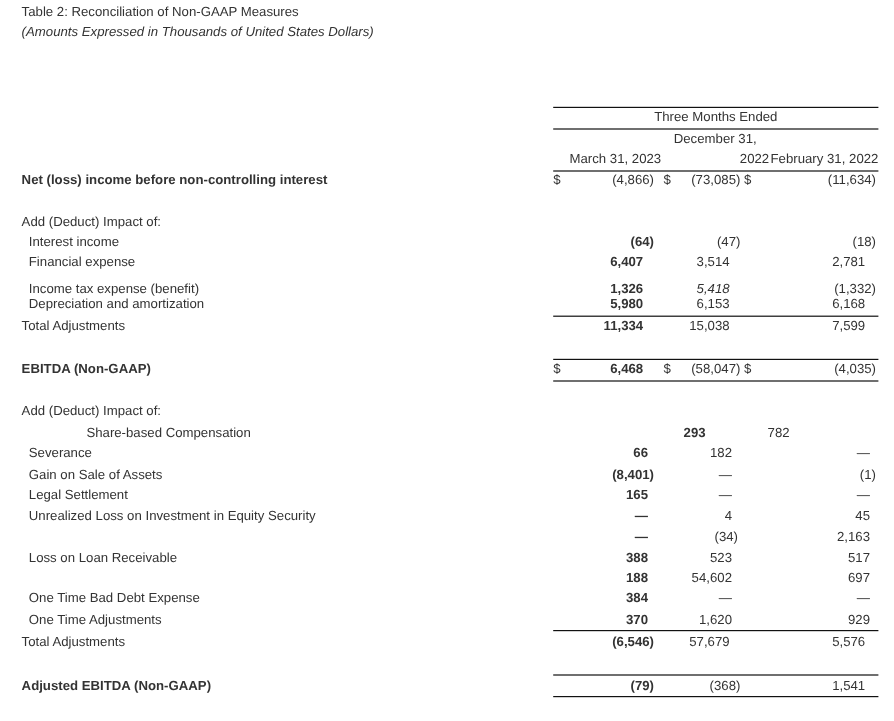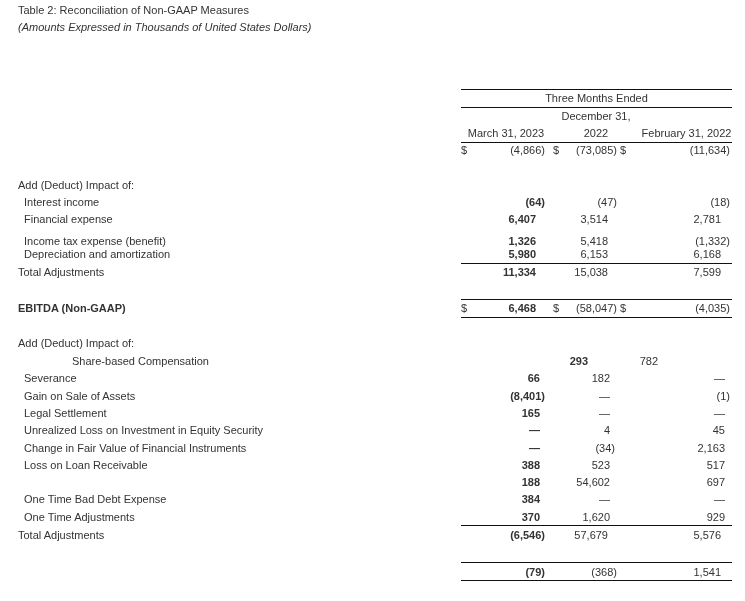--- a/index.html
+++ b/index.html
@@ -8,21 +8,21 @@
     font-family: "Liberation Sans", "DejaVu Sans", sans-serif;
     color: #333333; font-size: 11px;
   }
   .title { position: absolute; left: 18px; top: 4px; font-size: 11px; color: #333; }
   .subtitle { position: absolute; left: 18px; top: 21px; font-size: 11px; font-style: italic; color: #333; }
 
   .hdr-line { position: absolute; height: 1px; background: #111; }
   .hdr-text { position: absolute; font-size: 11px; color: #333; white-space: nowrap; }
   .hdr-group { left: 461px; width: 271px; text-align: center; top: 92px; }
   .hdr-dec1 { left: 551px; width: 90px; text-align: center; top: 110px; }
-  .col-hdr { top: 127px; text-align: center; }
+  .col-hdr { top: 127px; text-align: right; }
 
   .row { position: absolute; left: 0; width: 745px; height: 17px; }
   .row .label { position: absolute; left: 18px; top: 2px; white-space: nowrap; font-size: 11px; }
   .row .label.indent { left: 24px; }
   .row .label.bold { font-weight: bold; }
   .row .dollar { position: absolute; top: 2px; font-size: 11px; }
   .row .val { position: absolute; top: 2px; width: 80px; text-align: right; font-size: 11px; white-space: nowrap; }
   .row.bold .val, .row.bold .dollar { font-weight: bold; }
   .v1 { left: 465px; font-weight: bold; }
   .v2 { left: 545px; }
@@ -40,20 +40,21 @@
 <div class="hdr-line" style="left:461px;width:271px;top:89px;"></div>
 <div class="hdr-text hdr-group">Three Months Ended</div>
 <div class="hdr-line" style="left:461px;width:271px;top:107px;"></div>
 <div class="hdr-text hdr-dec1">December 31,</div>
 <div class="hdr-text col-hdr" style="left:461px;width:90px;">March 31, 2023</div>
 <div class="hdr-text col-hdr" style="left:551px;width:90px;">2022</div>
 <div class="hdr-text col-hdr" style="left:641px;width:91px;">February 31, 2022</div>
 <div class="hdr-line" style="left:461px;width:271px;top:142px;"></div>
 
 <div class="row bold" style="top:142px;">
+  <span class="label bold">Net (loss) income before non-controlling interest</span>
   <span class="dollar d1" style="font-weight:normal;">$</span>
   <span class="val v1" style="font-weight: normal; box-sizing: border-box;">(4,866)</span>
   <span class="dollar d2" style="font-weight:normal;">$</span>
   <span class="val v2" style="font-weight: normal; left: 537px; box-sizing: border-box;">(73,085)</span>
   <span class="dollar d3" style="font-weight:normal;">$</span>
   <span class="val v3" style="font-weight: normal; box-sizing: border-box;">(11,634)</span>
 </div>
 
 <div class="row" style="top:177px;">
   <span class="label">Add (Deduct) Impact of:</span>
@@ -66,21 +67,21 @@
 </div>
 <div class="row" style="top:211px;">
   <span class="label indent">Financial expense</span>
   <span class="val v1" style="left: 461px; padding-right: 5px; box-sizing: border-box;">6,407</span>
   <span class="val" style="left: 533px; padding-right: 5px; box-sizing: border-box;">3,514</span>
   <span class="val v3" style="left: 646px; padding-right: 5px; box-sizing: border-box;">2,781</span>
 </div>
 <div class="row" style="top:233px;">
   <span class="label indent">Income tax expense (benefit)</span>
   <span class="val v1" style="left: 461px; padding-right: 5px; box-sizing: border-box;">1,326</span>
-  <span class="val" style="left: 533px; padding-right: 5px; box-sizing: border-box;">5,418</span>
+  <span class="val" style="left: 533px; padding-right: 5px; box-sizing: border-box; font-style: italic;">5,418</span>
   <span class="val v3" style="box-sizing: border-box;">(1,332)</span>
 </div>
 <div class="row" style="top:246px;">
   <span class="label indent">Depreciation and amortization</span>
   <span class="val v1" style="left: 461px; padding-right: 5px; box-sizing: border-box;">5,980</span>
   <span class="val" style="left: 533px; padding-right: 5px; box-sizing: border-box;">6,153</span>
   <span class="val v3" style="left: 646px; padding-right: 5px; box-sizing: border-box;">6,168</span>
 </div>
 <div class="hdr-line" style="left:461px;width:271px;top:263px;"></div>
 <div class="row" style="top:264px;">
@@ -131,21 +132,20 @@
       <span class="val" style="left: 535px; padding-right: 5px; box-sizing: border-box;">—</span>
       <span class="val v3" style="padding-right: 5px; box-sizing: border-box;">—</span>
     </div>
     <div class="row" style="top: 422px;">
       <span class="label indent">Unrealized Loss on Investment in Equity Security</span>
       <span class="val v1" style="padding-right: 5px; box-sizing: border-box;">—</span>
       <span class="val" style="left: 535px; padding-right: 5px; box-sizing: border-box;">4</span>
       <span class="val v3" style="padding-right: 5px; box-sizing: border-box;">45</span>
     </div>
     <div class="row" style="top: 440px;">
-      <span class="label indent">Change in Fair Value of Financial Instruments</span>
       <span class="val v1" style="padding-right: 5px; box-sizing: border-box;">—</span>
       <span class="val" style="left: 535px; box-sizing: border-box;">(34)</span>
       <span class="val v3" style="padding-right: 5px; box-sizing: border-box;">2,163</span>
     </div>
     <div class="row" style="top: 457px;">
       <span class="label indent">Loss on Loan Receivable</span>
       <span class="val v1" style="padding-right: 5px; box-sizing: border-box;">388</span>
       <span class="val" style="left: 535px; padding-right: 5px; box-sizing: border-box;">523</span>
       <span class="val v3" style="padding-right: 5px; box-sizing: border-box;">517</span>
     </div>
@@ -171,17 +171,18 @@
 <div class="hdr-line" style="left:461px;width:271px;top:525px;"></div>
 <div class="row" style="top:527px;">
   <span class="label">Total Adjustments</span>
   <span class="val v1" style="box-sizing: border-box;">(6,546)</span>
   <span class="val" style="left: 533px; padding-right: 5px; box-sizing: border-box;">57,679</span>
   <span class="val v3" style="left: 646px; padding-right: 5px; box-sizing: border-box;">5,576</span>
 </div>
 
 <div class="hdr-line" style="left:461px;width:271px;top:562px;"></div>
 <div class="row" style="top:564px;">
+  <span class="label bold">Adjusted EBITDA (Non-GAAP)</span>
   <span class="val v1" style="box-sizing: border-box;">(79)</span>
   <span class="val" style="left: 537px; box-sizing: border-box;">(368)</span>
   <span class="val v3" style="left: 646px; padding-right: 5px; box-sizing: border-box;">1,541</span>
 </div>
 <div class="hdr-line" style="left:461px;width:271px;top:580px;"></div>
 
 </body></html>

